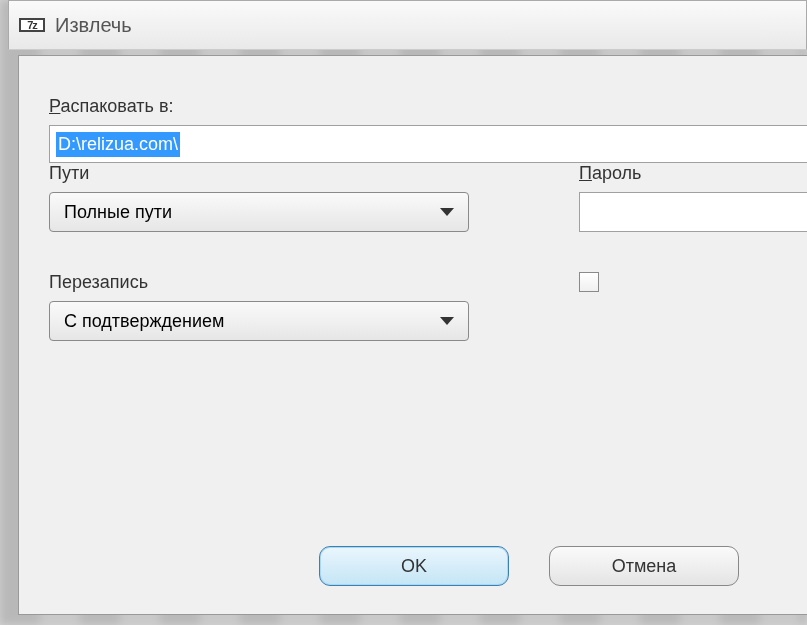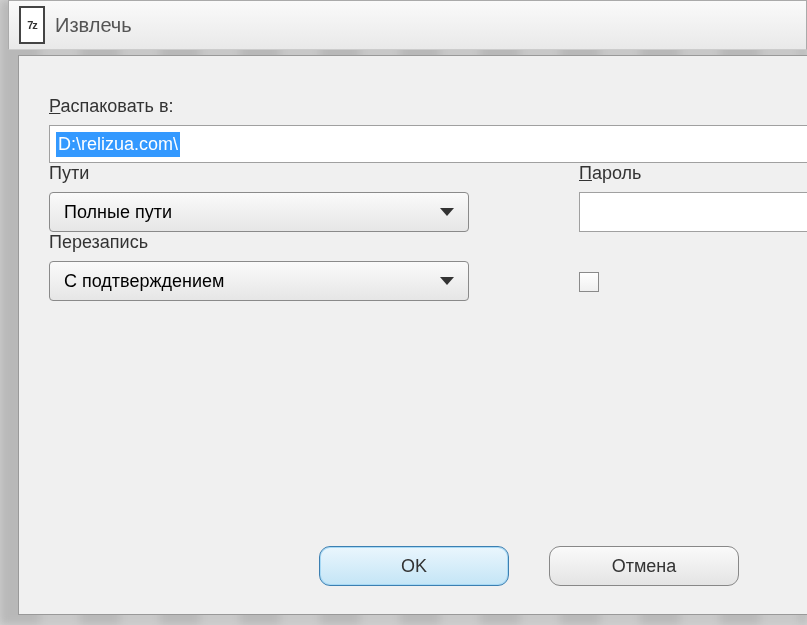--- a/index.html
+++ b/index.html
@@ -36,21 +36,21 @@
       border: 1px solid #aaa;
       border-bottom: 1px solid #ccc;
       display: flex;
       align-items: center;
       padding-left: 10px;
       gap: 10px;
       z-index: 2;
     }
     .app-icon {
       width: 26px;
-      height: 38px;
+      height: 14px;
       border: 2px solid #444;
       background: #fff;
       display: flex;
       align-items: center;
       justify-content: center;
       font-size: 11px;
       font-weight: bold;
       color: #333;
       letter-spacing: -1px;
     }
@@ -107,20 +107,21 @@
     .combobox {
       width: 420px;
       height: 40px;
       border: 1px solid #8a8a8a;
       border-radius: 4px;
       background: linear-gradient(#fafafa, #e6e6e6);
       display: flex;
       align-items: center;
       justify-content: space-between;
       padding: 0 14px;
+      margin-bottom: 40px;
       cursor: pointer;
     }
     .combobox .dropdown-icon {
       width: 0; height: 0;
       border-left: 7px solid transparent;
       border-right: 7px solid transparent;
       border-top: 8px solid #333;
     }
     .password-input {
       width: 230px;

